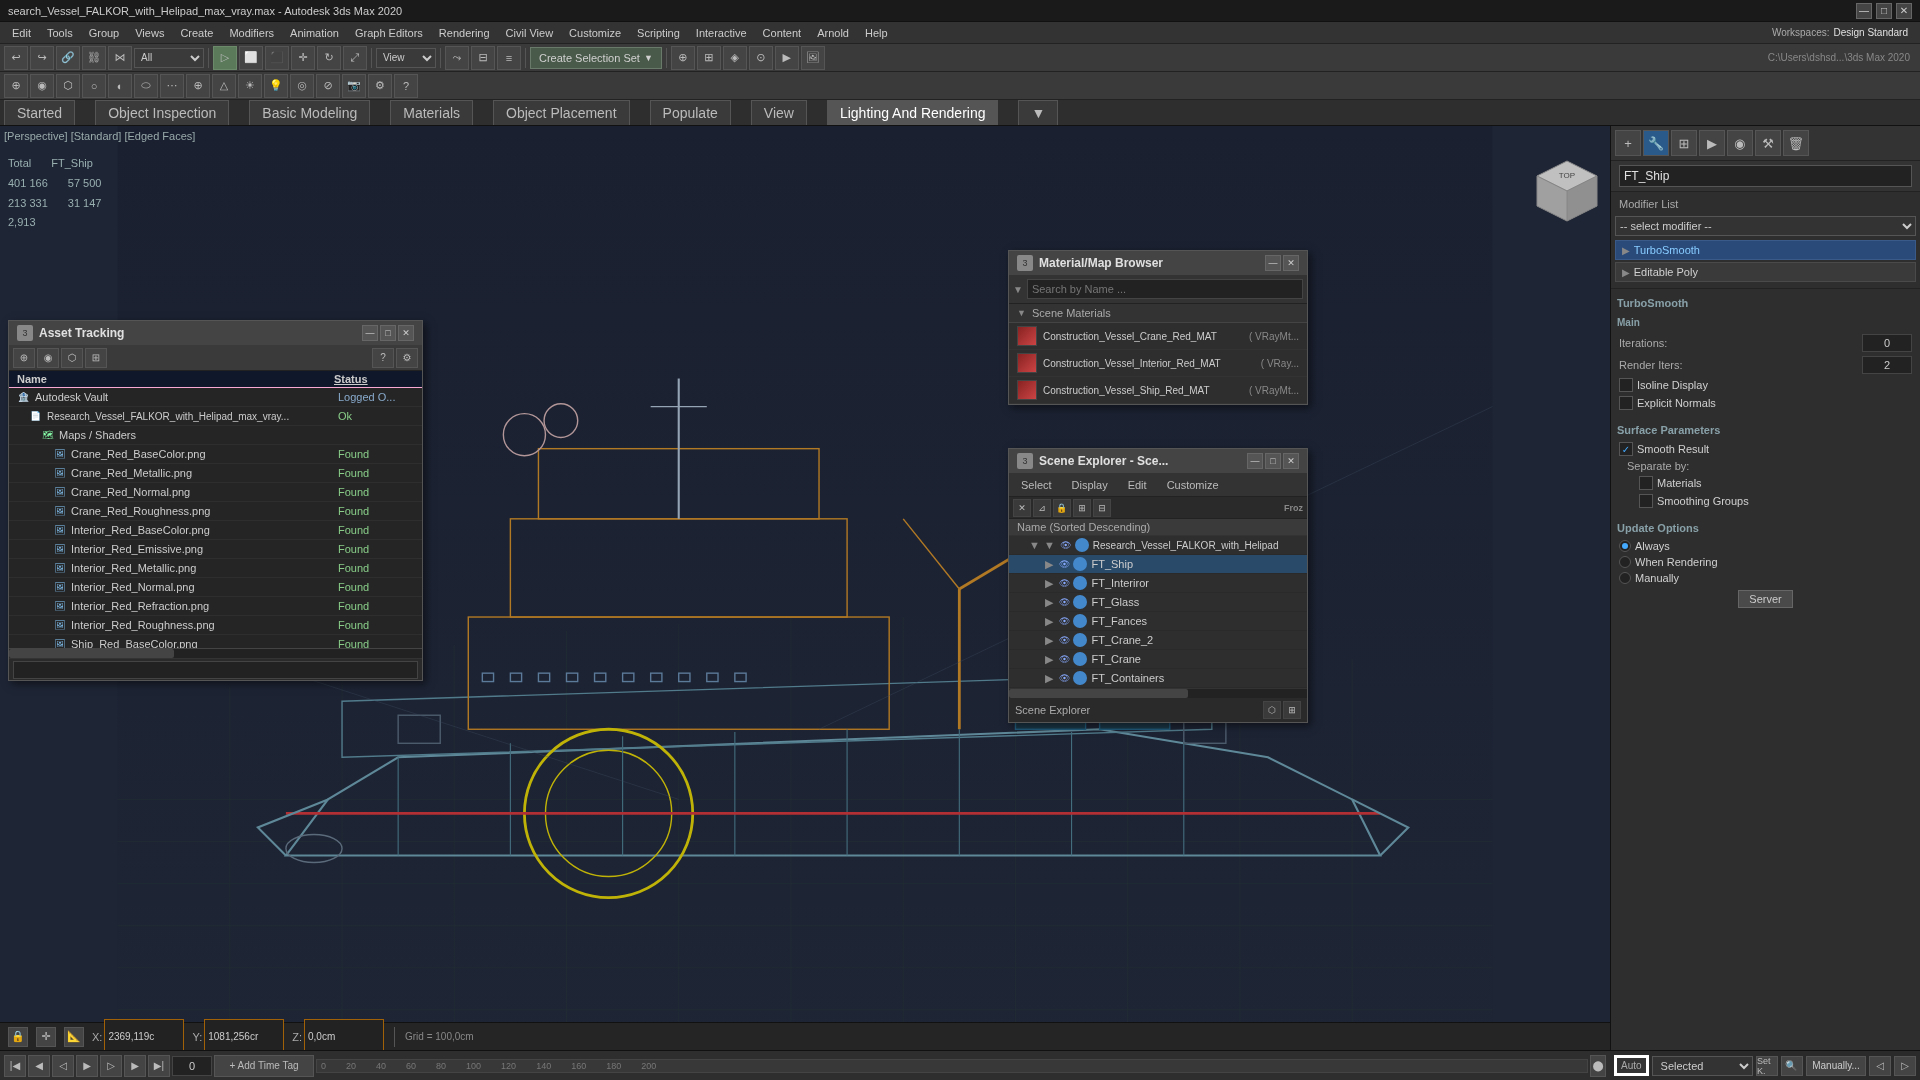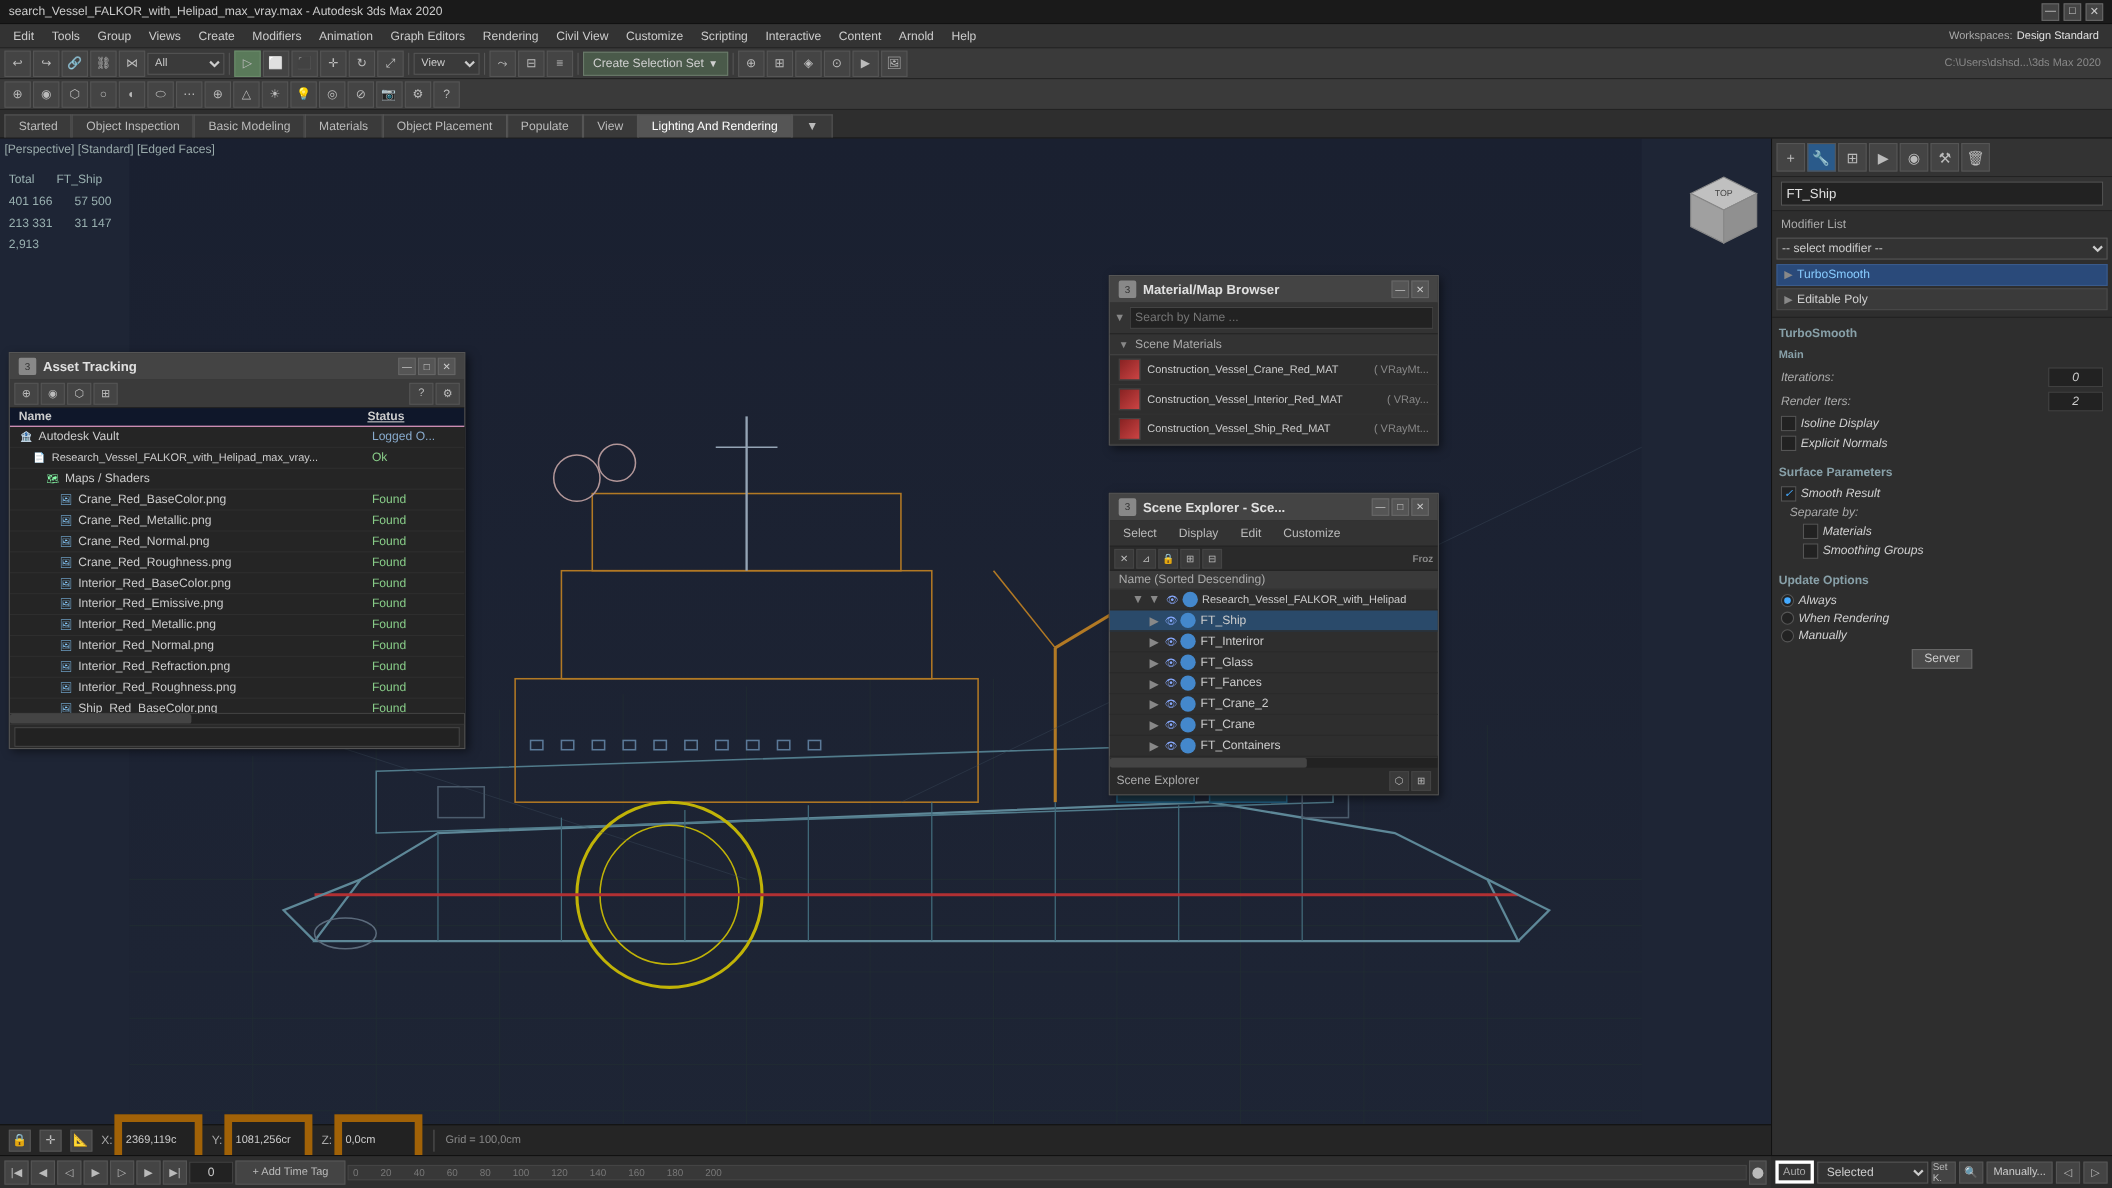--- a/index.html
+++ b/index.html
@@ -108,23 +108,23 @@
       align-items: flex-end;
       border-bottom: 1px solid #111;
       padding: 0 4px;
     }
     .tab {
       padding: 4px 12px;
       background: #3a3a3a;
       border: 1px solid #555;
       border-bottom: none;
       cursor: pointer;
-      font-size: 11px;
+      font-size: 14px;
       color: #bbb;
-      margin-right: 0;
+      margin-right: 20px;
     }
     .tab.active {
       background: #555;
       color: #fff;
     }
 
     
     #main-content {
       display: flex;
       height: calc(1080px - 22px - 22px - 28px - 28px - 26px - 30px - 30px);
@@ -214,21 +214,20 @@
       color: #88a0a8;
       font-size: 11px;
       padding: 4px 2px;
       font-weight: bold;
     }
     .prop-row {
       display: flex;
       align-items: center;
       padding: 2px 4px;
       font-size: 11px;
-      font-style: italic;
     }
     .prop-label {
       flex: 1;
       color: #aaa;
     }
     .prop-value {
       background: #222;
       border: 1px solid #444;
       color: #ccc;
       width: 50px;
@@ -565,21 +564,21 @@
       margin-right: 4px;
       flex-shrink: 0;
     }
     .se-icon.blue { background: #4488cc; }
     .se-name { flex: 1; color: #ccc; }
     .coord-field {
       display: flex; align-items: center; gap: 2px;
     }
     .coord-val {
       background: #222;
-      border: 7px solid #a16207;
+      border: 1px solid #a16207;
       color: #ccc;
       height: 18px;
       width: 80px;
       padding: 17px 3px;
       font-size: 10px;
     }
 
     
     #timeline {
       position: absolute;

